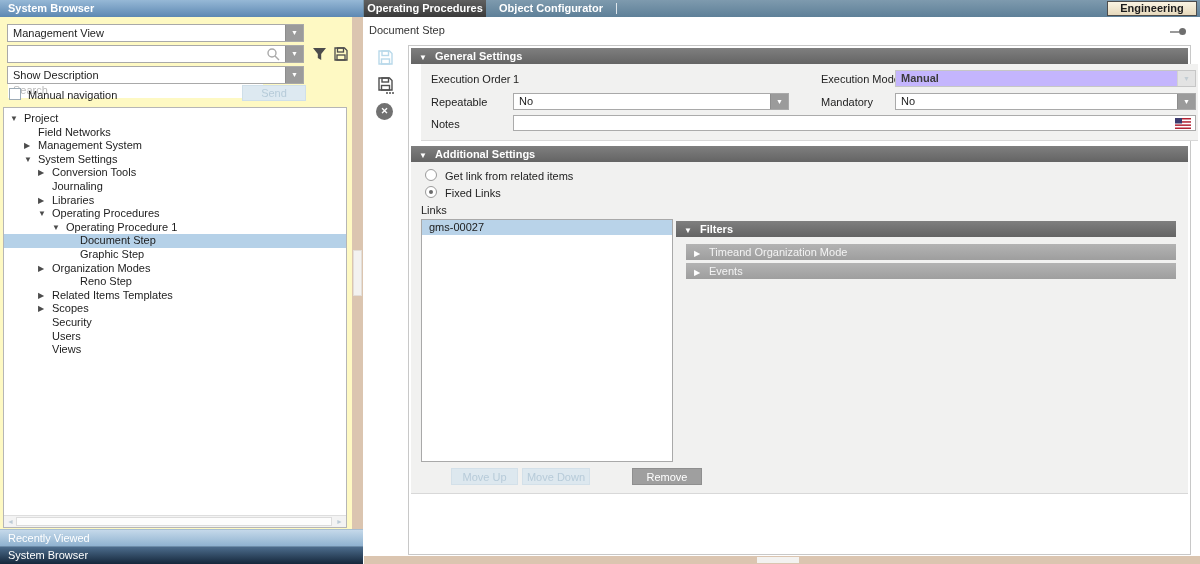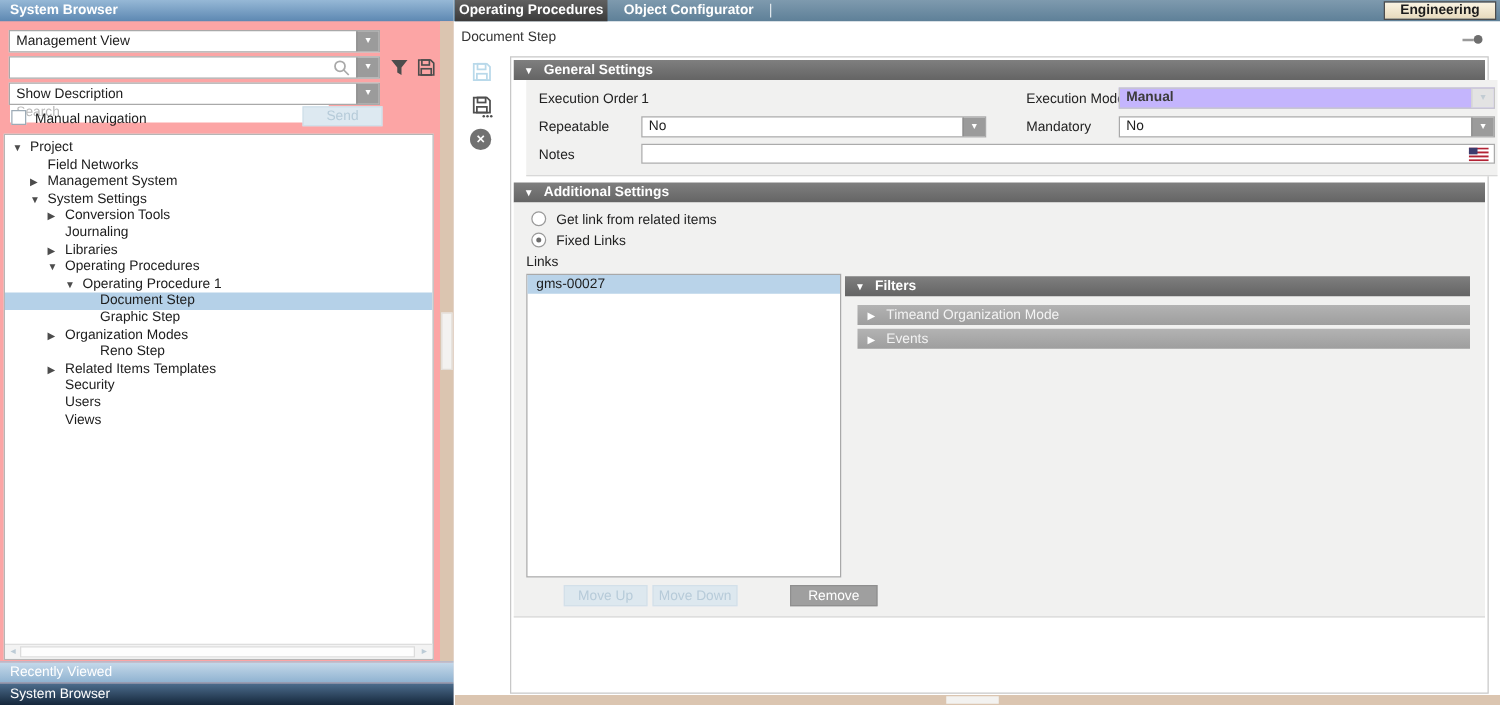--- a/index.html
+++ b/index.html
@@ -1,20 +1,20 @@
 <!DOCTYPE html>
 <html><head>
 <meta charset="utf-8">
 <style>
   * { margin:0; padding:0; box-sizing:border-box; }
   body { font-family:"Liberation Sans", sans-serif; background:#fff; }
   .app { position:relative; width:1200px; height:564px; overflow:hidden; background:#fff; font-size:11px; color:#1c1c1c; }
 
   
-  .lp { position:absolute; left:0; top:0; width:363px; height:564px; background:#fca5a5; border-right:1px solid #c9c9c9; }
+  .lp { position:absolute; left:0; top:0; width:363px; height:564px; background:#fef9c3; border-right:1px solid #c9c9c9; }
   .lp-header { position:absolute; left:0; top:0; width:363px; height:17px; background:linear-gradient(#96b8d6,#5d88b2); color:#fff; font-weight:bold; line-height:17px; padding-left:8px; }
   .dd { position:absolute; background:#fff; border:1px solid #a9a9a9; height:18px; }
   .dd-val { position:absolute; left:5px; top:2px; white-space:nowrap; }
   .dd-btn { position:absolute; right:0; top:0; width:18px; height:16px; background:#9b9b9b; border-left:1px solid #8d8d8d; color:#fff; font-size:7px; text-align:center; line-height:16px; }
   .dd.disabled { background:#c4b5fd; border-color:#c6c6c6;font-weight:bold; }
   .dd.disabled .dd-val { color:#3c3c3c; }
   .dd.disabled .dd-btn { background:#e3e3e3; border-left-color:#d2d2d2; color:#c2ccd3; }
   .search-field { position:absolute; left:7px; top:45px; width:297px; height:18px; border:1px solid #a9a9a9; background:#fff; }
   .search-input { position:absolute; left:0; top:0; width:255px; height:16px; border:none; outline:none; padding:0 5px; font:11px "Liberation Sans",sans-serif; color:#333;margin-top:36px; }
   .search-input::placeholder { color:#b9b9b9; }
@@ -123,20 +123,21 @@
         <div class="trow" style="padding-left:34px"><span class="tri">▶</span><span>Conversion Tools</span></div>
         <div class="trow" style="padding-left:34px"><span class="tri"></span><span>Journaling</span></div>
         <div class="trow" style="padding-left:34px"><span class="tri">▶</span><span>Libraries</span></div>
         <div class="trow" style="padding-left:34px"><span class="tri">▼</span><span>Operating Procedures</span></div>
         <div class="trow" style="padding-left:48px"><span class="tri">▼</span><span>Operating Procedure 1</span></div>
         <div class="trow sel" style="padding-left:62px"><span class="tri"></span><span>Document Step</span></div>
         <div class="trow" style="padding-left:62px"><span class="tri"></span><span>Graphic Step</span></div>
         <div class="trow" style="padding-left:34px"><span class="tri">▶</span><span>Organization Modes</span></div>
         <div class="trow" style="padding-left:62px"><span class="tri"></span><span>Reno Step</span></div>
         <div class="trow" style="padding-left:34px"><span class="tri">▶</span><span>Related Items Templates</span></div>
+        <div class="trow" style="padding-left:34px"><span class="tri">▶</span><span>Scopes</span></div>
         <div class="trow" style="padding-left:34px"><span class="tri"></span><span>Security</span></div>
         <div class="trow" style="padding-left:34px"><span class="tri"></span><span>Users</span></div>
         <div class="trow" style="padding-left:34px"><span class="tri"></span><span>Views</span></div>
       </div>
       <div class="hsb">
         <span class="hsb-arrow" style="left:3px">◄</span>
         <span class="hsb-arrow" style="right:3px">►</span>
         <span class="hsb-thumb"></span>
       </div>
     </div>

